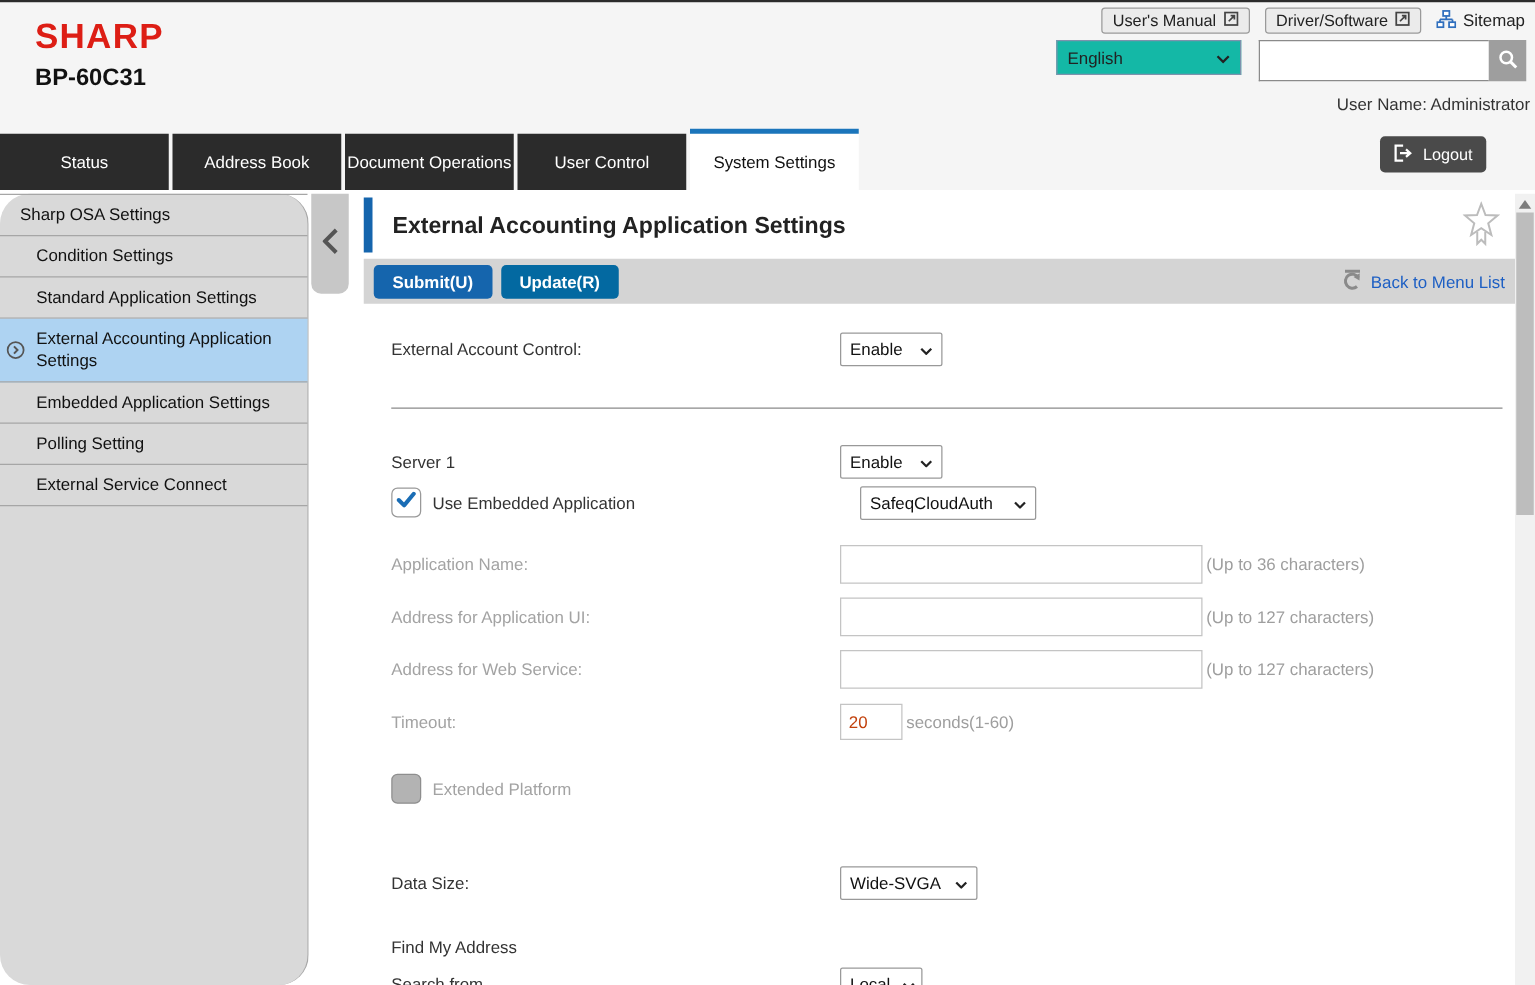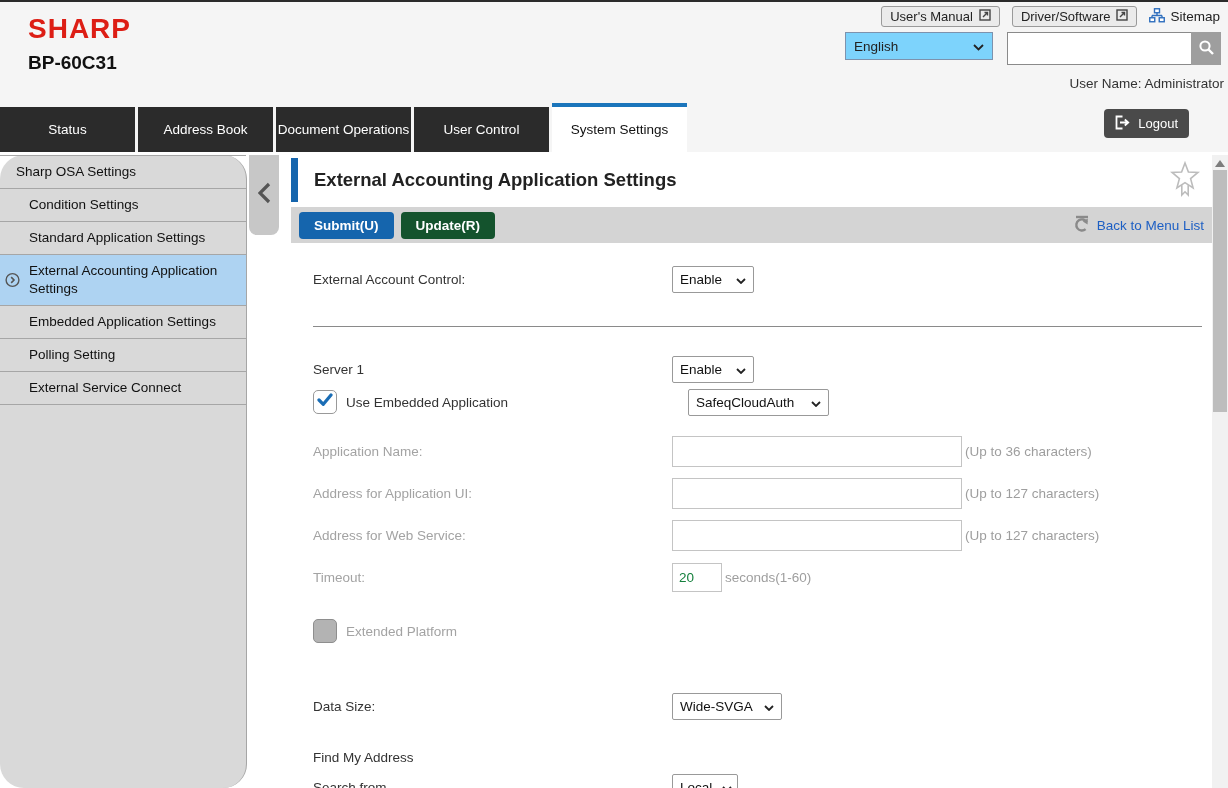--- a/index.html
+++ b/index.html
@@ -11,21 +11,21 @@
   
   .topstrip { position:absolute; top:0; left:0; right:0; height:2px; background:#2b2b2b; }
   .header { position:absolute; top:2px; left:0; right:0; height:150px; background:#f5f5f5; }
   .logo { position:absolute; left:28px; top:11px; font-size:28px; font-weight:bold; letter-spacing:1px; color:#dd1e15; }
   .model { position:absolute; left:28px; top:50px; font-size:19px; font-weight:bold; color:#111; }
   .hdr-row1 { position:absolute; top:4px; right:8px; display:flex; align-items:center; gap:12px; }
   .hdr-btn { display:inline-flex; align-items:center; gap:6px; background:#ebebeb; border:1px solid #9a9a9a;
              border-radius:3px; padding:1px 8px; height:21px; font-size:13px; color:#222; cursor:pointer; }
   .sitemap { display:inline-flex; align-items:center; gap:5px; font-size:13.5px; color:#222; cursor:pointer; }
   .hdr-row2 { position:absolute; top:30px; right:7px; display:flex; align-items:flex-start; gap:14px; }
-  .lang-sel { width:148px; height:28px; background:#7dd3fc; border:1px solid #7d92ad; display:flex;
+  .lang-sel { width:148px; height:28px; background:#14b8a6; border:1px solid #7d92ad; display:flex;
               align-items:center; justify-content:space-between; padding:0 8px; font-size:13.5px; cursor:pointer; }
   .searchbox { display:flex; }
   .search-input { width:184px; height:33px; border:1px solid #8a8a8a; border-right:none; padding:0 8px; font-size:13.5px; }
   .search-btn { width:30px; height:33px; background:#9e9e9e; border:none; display:flex; align-items:center; justify-content:center; cursor:pointer; }
   .hdr-row3 { position:absolute; top:74px; right:4px; display:flex; align-items:center; gap:18px;flex-direction:column; }
   .username { font-size:13.5px; color:#333; }
   .logout-btn { display:inline-flex; align-items:center; gap:7px; background:#4a4a4a; color:#fff;
                 border-radius:4px; padding:0 11px; height:29px; font-size:13px; cursor:pointer; }
   
   .tabbar { position:absolute; top:103px; left:0; height:49px; display:flex; }
@@ -48,33 +48,33 @@
   
   .title-row { position:absolute; left:291px; top:158px; height:44px; display:flex; align-items:center; }
   .title-accent { width:7px; height:44px; background:#1565ad; }
   .page-title { margin-left:16px; font-size:18.5px; font-weight:bold; color:#222; }
   .star-btn { position:absolute; left:1170px; top:161px; cursor:pointer; }
   .toolbar { position:absolute; left:291px; top:207px; width:921px; height:36px; background:#d4d4d4;
              display:flex; align-items:center; padding:0 8px; }
   .btn { border:none; border-radius:4px; padding:6px 15px; font-size:13.5px; font-weight:bold; color:#fff; cursor:pointer;
          font-family:"Liberation Sans", sans-serif; }
   .btn-submit { background:#1565ad; }
-  .btn-update { background:#14532d; margin-left:7px; }
+  .btn-update { background:#0369a1; margin-left:7px; }
   .back-link { margin-left:auto; display:inline-flex; align-items:center; gap:6px; color:#1d5fc4; font-size:13.5px; cursor:pointer; }
   
   .form { position:absolute; left:313px; top:243px; width:899px; }
   .row { display:flex; align-items:center; }
   .lbl { width:359px; font-size:13.5px; color:#333; flex-shrink:0; }
   .lbl.dis { color:#a3a3a3; }
   .lblwrap { width:359px; display:flex; align-items:center; flex-shrink:0; }
   .sel { display:inline-flex; align-items:center; justify-content:space-between; gap:10px; border:1px solid #999;
          background:#fff; padding:0 7px; font-size:13.5px; color:#111; border-radius:2px; height:27px; cursor:pointer; }
   .txt { width:290px; height:31px; border:1px solid #c4c4c4; padding:0 8px; font-size:13.5px;
          font-family:"Liberation Sans", sans-serif; }
-  .txt-timeout { width:50px; height:29px; border:1px solid #c4c4c4; padding:0 6px; color:#15803d; font-size:13.5px;
+  .txt-timeout { width:50px; height:29px; border:1px solid #c4c4c4; padding:0 6px; color:#c2410c; font-size:13.5px;
                  font-family:"Liberation Sans", sans-serif; }
   .hint { color:#9e9e9e; font-size:13.5px; margin-left:3px; white-space:nowrap; }
   .cb { width:24px; height:24px; border:1px solid #999; border-radius:5px; background:#fff;
         display:flex; align-items:center; justify-content:center; margin-right:9px; flex-shrink:0; cursor:pointer; }
   .cb.disabled { background:#b3b3b3; border-color:#8e8e8e; cursor:default; }
   .divider { margin-top:33px; width:889px; border-top:1px solid #8a8a8a; }
   .mt22{margin-top:22px;height:28px;} .mt28{margin-top:28px;height:28px;} .mt5{margin-top:5px;height:28px;gap:16px;}
   .mt19{margin-top:19px;height:32px;} .mt10{margin-top:10px;height:32px;} .mt11{margin-top:11px;height:30px;}
   .mt26{margin-top:26px;height:26px;} .mt32{margin-top:48px;height:28px;} .mt27{margin-top:27px;height:20px;}
   .mt6{margin-top:6px;height:28px;}

